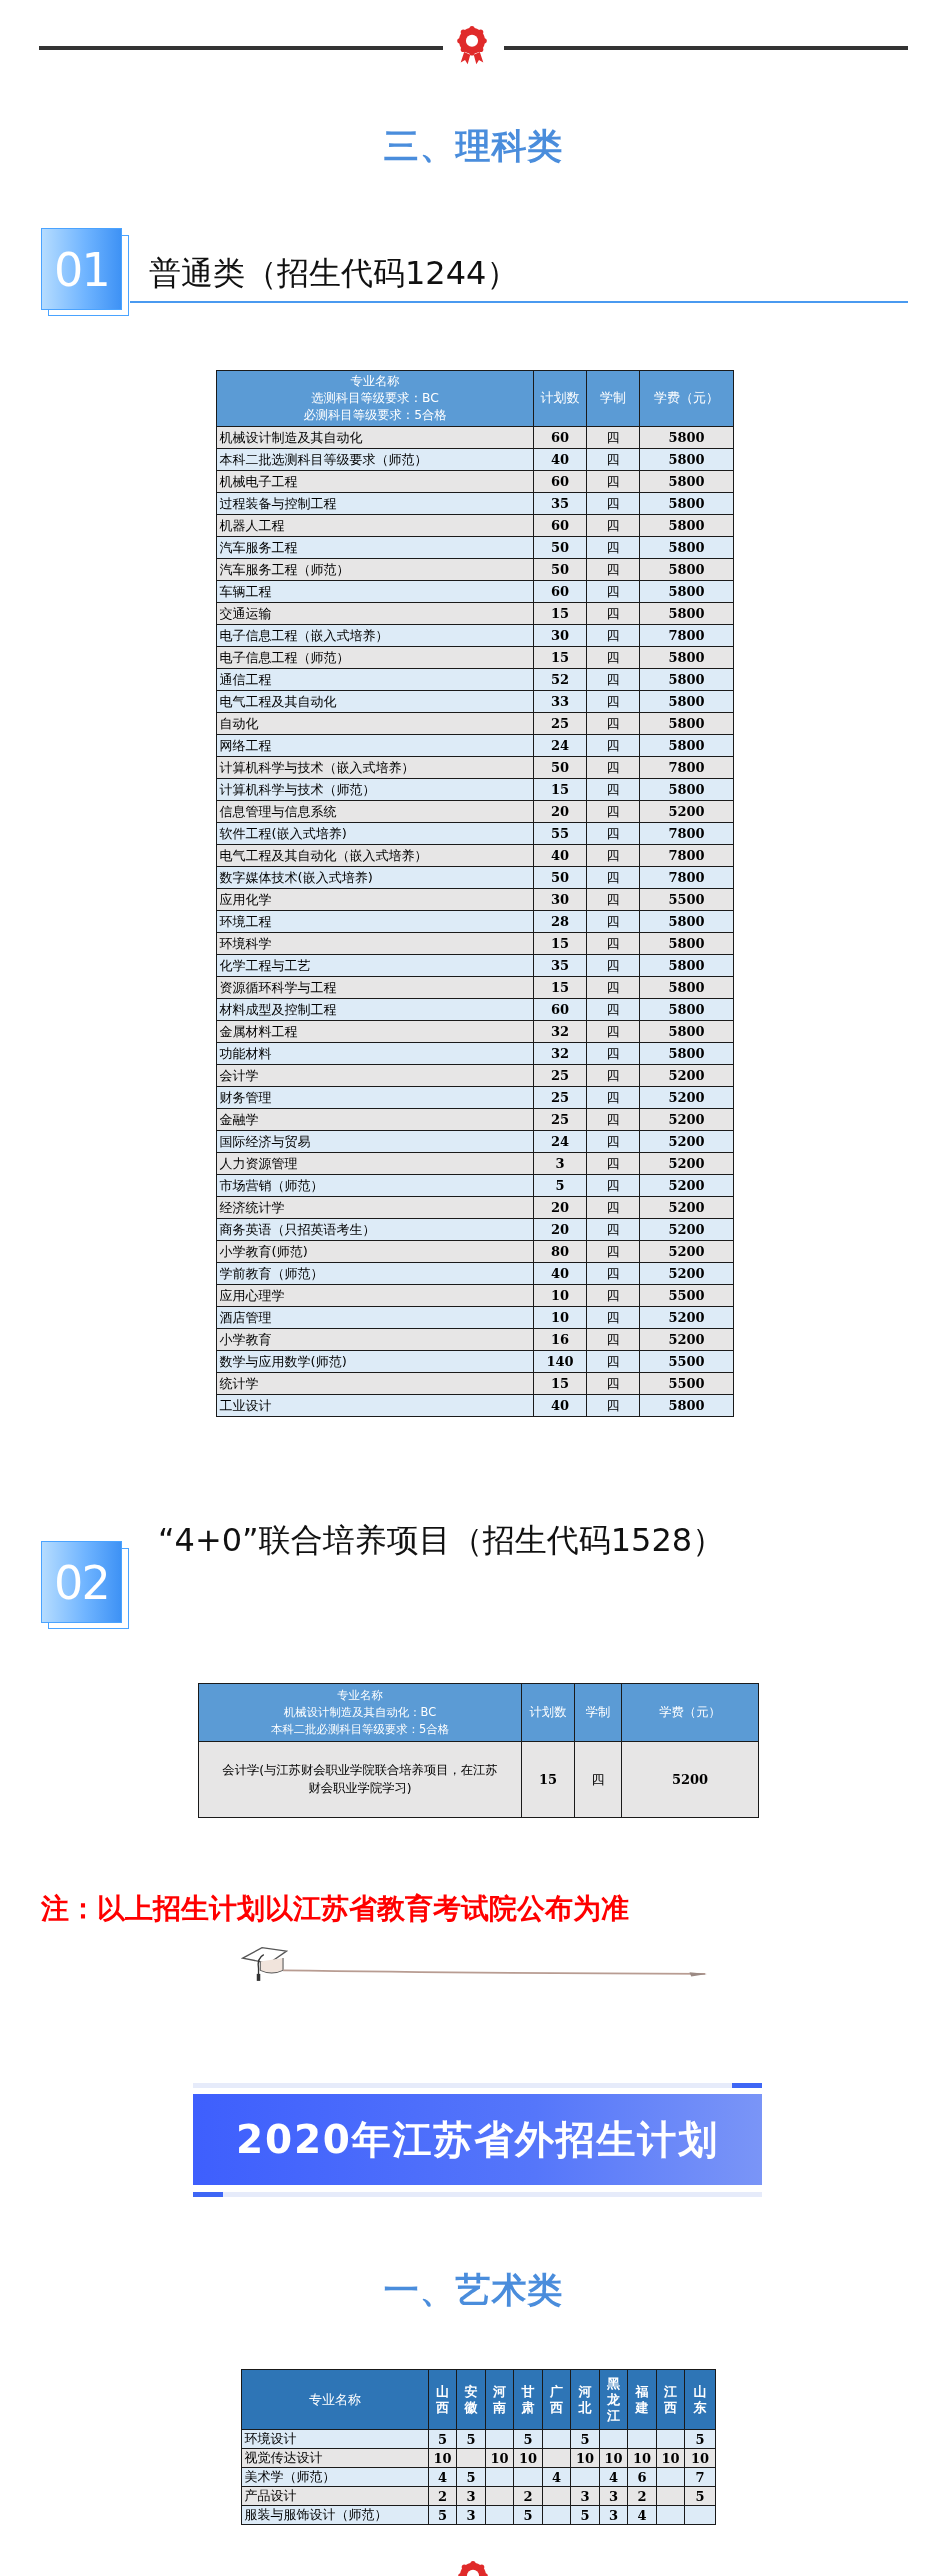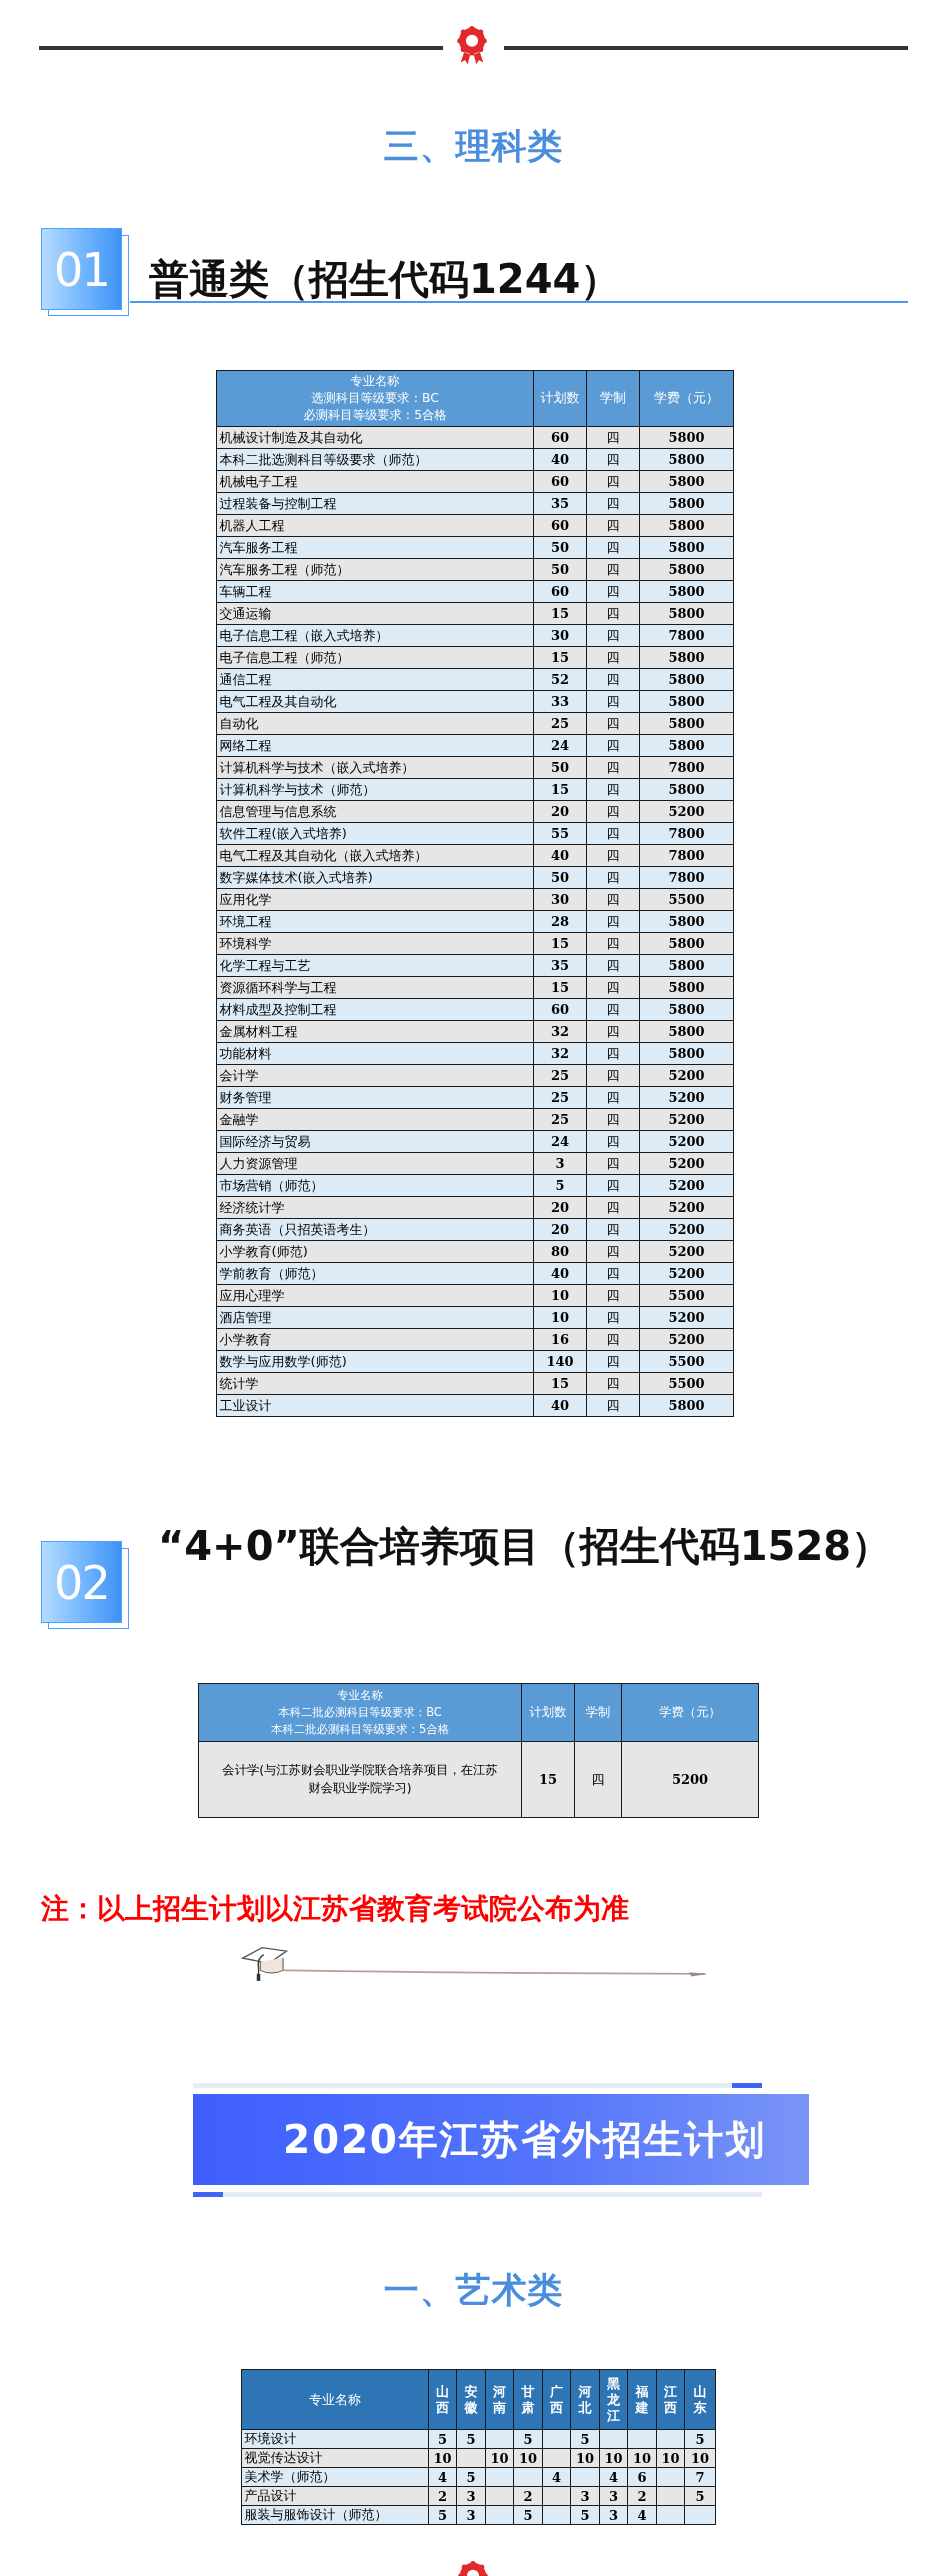--- a/index.html
+++ b/index.html
@@ -11,41 +11,41 @@
   .section-title { position:absolute; left:0; width:947px; text-align:center;
                    color:#4a8ddc; font-weight:bold; font-size:35px; letter-spacing:0.9px; }
   .num-box { position:absolute; width:88px; height:88px; }
   .num-box .front { position:absolute; left:0; top:0; width:81px; height:82px;
                     background:linear-gradient(90deg,#b5dcff 0%,#6fb4ff 55%,#3e92f5 100%);
                     color:#fff; font-size:46px; font-family:"DejaVu Sans", sans-serif;
                     font-weight:normal; text-align:center; line-height:82px; letter-spacing:-1.8px;
                     border:0.9px solid #4aa3ff; box-sizing:border-box; }
   .num-box .back { position:absolute; left:7px; top:7px; width:81px; height:81px;
                    border:1.8px solid #4aa3ff; box-sizing:border-box; background:#fff; }
-  .heading { position:absolute; font-weight:bold; font-size:40px; color:#111; white-space:nowrap; }
+  .heading { position:absolute; font-weight:normal; font-size:32px; color:#111; white-space:nowrap; }
   .heading-underline { position:absolute; height:1.8px; background:#4a9af0; }
 
   table.plan { position:absolute; border-collapse:collapse; table-layout:fixed;
                font-family:"DejaVu Serif", "Liberation Serif", serif; }
   table.plan td, table.plan th { border:1.8px solid #1a1a1a; padding:0; overflow:hidden; white-space:nowrap; }
   table.plan th { background:#5b9bd5; color:#ffffff; font-weight:normal; font-size:13px; line-height:16.7px; }
   table.plan td { font-size:13px; height:21px; }
   table.plan tr.odd td { background:#e7e6e6; }
   table.plan tr.even td { background:#ddebf7; }
   table.plan td.name { text-align:left; padding-left:2.6px; font-family:"DejaVu Sans", sans-serif; font-size:13px; }
   table.plan td.num { text-align:center; font-weight:bold; }
 
   table.art th { background:#2e75b6; font-size:13px; line-height:16px; }
   table.art td { height:17.5px; font-size:13px; }
 
   .note { position:absolute; color:#ff0000; font-weight:bold; font-size:28px; white-space:nowrap; }
   .banner-strip { position:absolute; height:5.3px; background:#e6ebfa; }
   .banner-accent { position:absolute; height:5.3px; background:#3e66f5; }
   .banner { position:absolute; background:linear-gradient(90deg,#3e5ffd 0%,#5576fa 60%,#7a95f7 100%);
-            color:#fff; text-align:center; font-size:39px; font-weight:bold; letter-spacing:1.8px;padding-left:47px; }
+            color:#fff; text-align:center; font-size:39px; font-weight:bold; letter-spacing:1.8px; }
 </style>
 </head>
 <body>
 
 <div class="hr-line" style="left:39px; top:46px; width:404px;"></div>
 <div class="hr-line" style="left:504px; top:46px; width:404px;"></div>
 <svg class="badge-icon" style="left:457px; top:26px;" viewBox="0 0 34 46">
   <g fill="#e02a2a">
     <circle cx="17" cy="17" r="15"></circle>
     <circle cx="17" cy="3" r="3"></circle>
@@ -374,21 +374,21 @@
   <colgroup>
       <col style="width:323px">
       <col style="width:53px">
       <col style="width:47px">
       <col style="width:137px">
     </colgroup>
   <thead>
     <tr style="height:58px;">
       <th style="font-family:'DejaVu Sans',sans-serif;font-size:11.4px;">
         <div>专业名称</div>
-        <div>本科二批必测科目等级要求：BC</div>
+        <div>机械设计制造及其自动化：BC</div>
         <div>本科二批必测科目等级要求：5合格</div>
       </th>
       <th style="font-family:'DejaVu Sans',sans-serif;font-size:12.3px;">计划数</th>
       <th style="font-family:'DejaVu Sans',sans-serif;font-size:12.3px;">学制</th>
       <th style="font-family:'DejaVu Sans',sans-serif;font-size:12.3px;">学费（元）</th>
     </tr>
   </thead>
   <tbody>
     <tr class="odd">
       <td class="name" style="height:75px; text-align:center; padding:0 1.8px; font-size:12.3px; line-height:17.5px; white-space:normal;">

